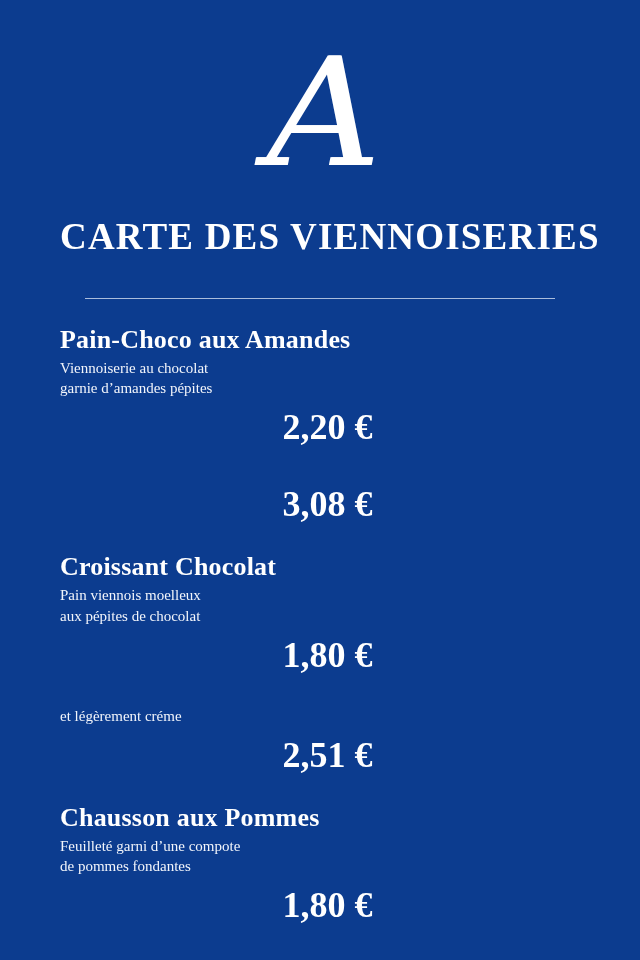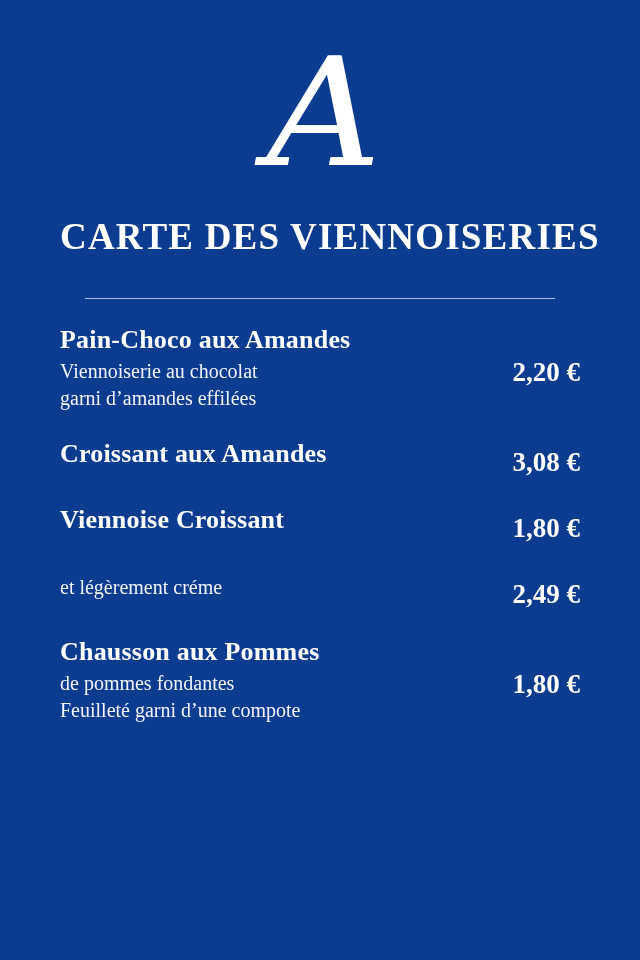--- a/index.html
+++ b/index.html
@@ -61,44 +61,45 @@
   .items {
     margin-top: 26px;
     display: flex;
     flex-direction: column;
   }
   .item {
     display: flex;
     align-items: flex-start;
     justify-content: space-between;
     margin-bottom: 27px;
+    flex-direction: column;
   }
   .item:last-child {
     margin-bottom: 16px;
   }
   .item-text {
     flex: 1 1 auto;
     padding-right: 10px;
   }
   .item-name {
     font-size: 26px;
     font-weight: bold;
     line-height: 1.15;
     letter-spacing: 0.2px;
     white-space: nowrap;
   }
   .item-desc {
-    font-size: 20px;
+    font-size: 15px;
     line-height: 1.35;
     margin-top: 3px;
     color: #f2f5fb;
   }
   .item-price {
     flex: 0 0 auto;
-    font-size: 27px;
+    font-size: 36px;
     font-weight: bold;
     white-space: nowrap;
     align-self: center;
     padding-top: 8px;
     text-align: right;
     min-width: 105px;
   }
 </style>
 </head>
 <body>
@@ -113,54 +114,57 @@
 
   <div class="divider"></div>
 
   <div class="items">
 
     <div class="item">
       <div class="item-text">
         <div class="item-name">Pain-Choco aux Amandes</div>
         <div class="item-desc">
           <div>Viennoiserie au chocolat</div>
-          <div>garni d’amandes effilées</div>
+          <div>garnie d’amandes pépites</div>
         </div>
       </div>
       <div class="item-price">2,20 €</div>
     </div>
 
     <div class="item">
       <div class="item-text">
-        <div class="item-name">Croissant aux Amandes</div>
       </div>
       <div class="item-price">3,08 €</div>
     </div>
 
     <div class="item">
       <div class="item-text">
-        <div class="item-name">Viennoise Croissant</div>
+        <div class="item-name">Croissant Chocolat</div>
+        <div class="item-desc">
+          <div>Pain viennois moelleux</div>
+          <div>aux pépites de chocolat</div>
+        </div>
       </div>
       <div class="item-price">1,80 €</div>
     </div>
 
     <div class="item">
       <div class="item-text">
         <div class="item-desc">
           <div>et légèrement créme</div>
         </div>
       </div>
-      <div class="item-price">2,49 €</div>
+      <div class="item-price">2,51 €</div>
     </div>
 
     <div class="item">
       <div class="item-text">
         <div class="item-name">Chausson aux Pommes</div>
         <div class="item-desc">
+          <div>Feuilleté garni d’une compote</div>
           <div>de pommes fondantes</div>
-          <div>Feuilleté garni d’une compote</div>
         </div>
       </div>
       <div class="item-price">1,80 €</div>
     </div>
 
   </div>
 </div>
 
 </body></html>

